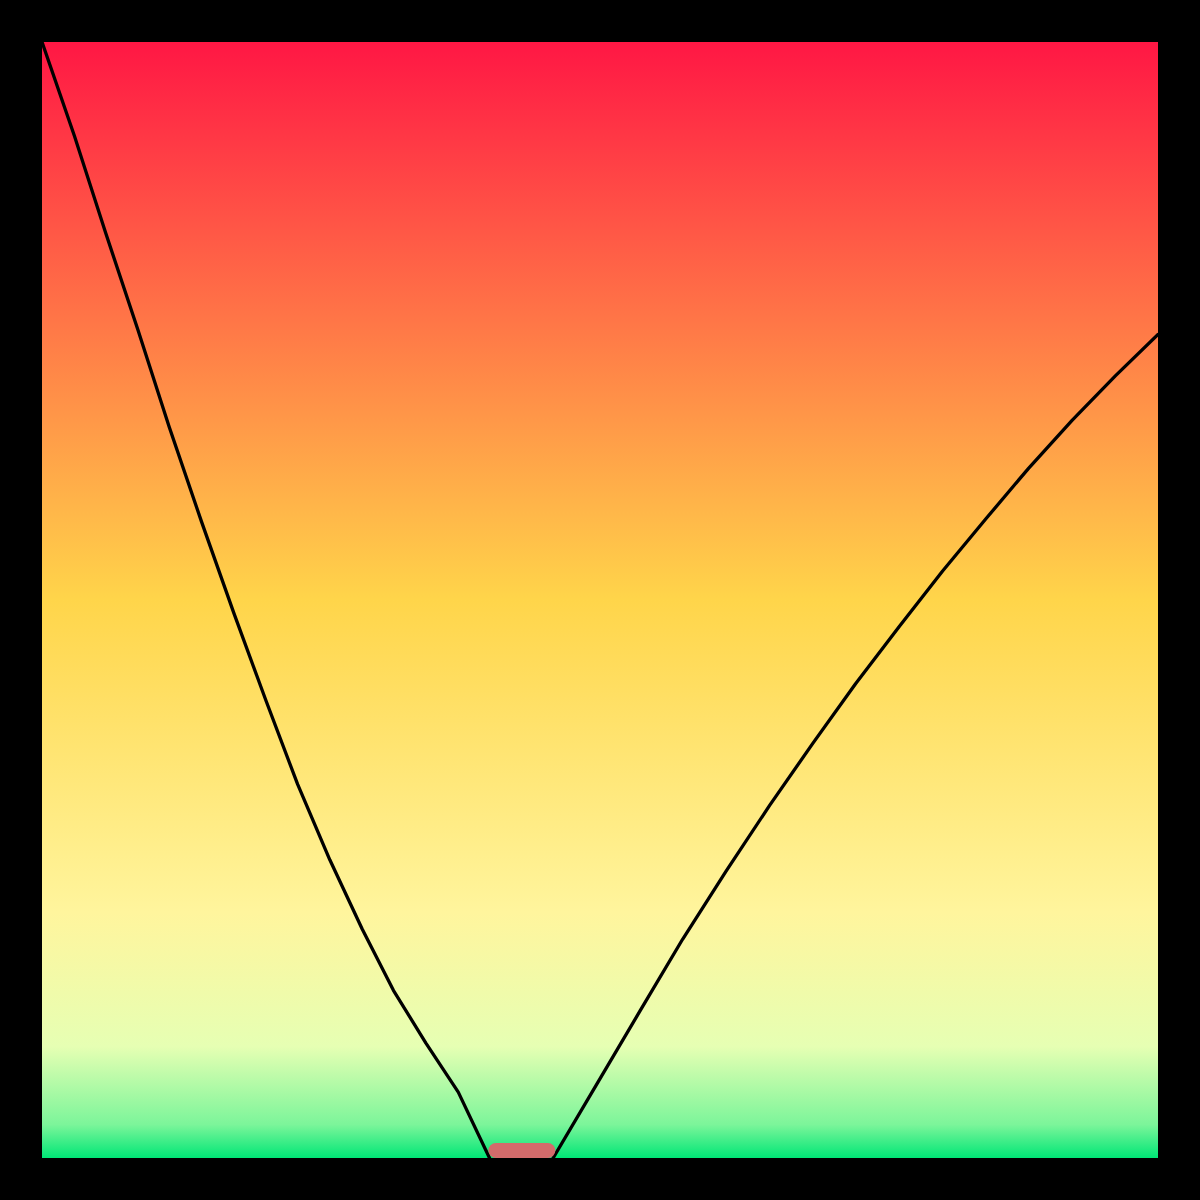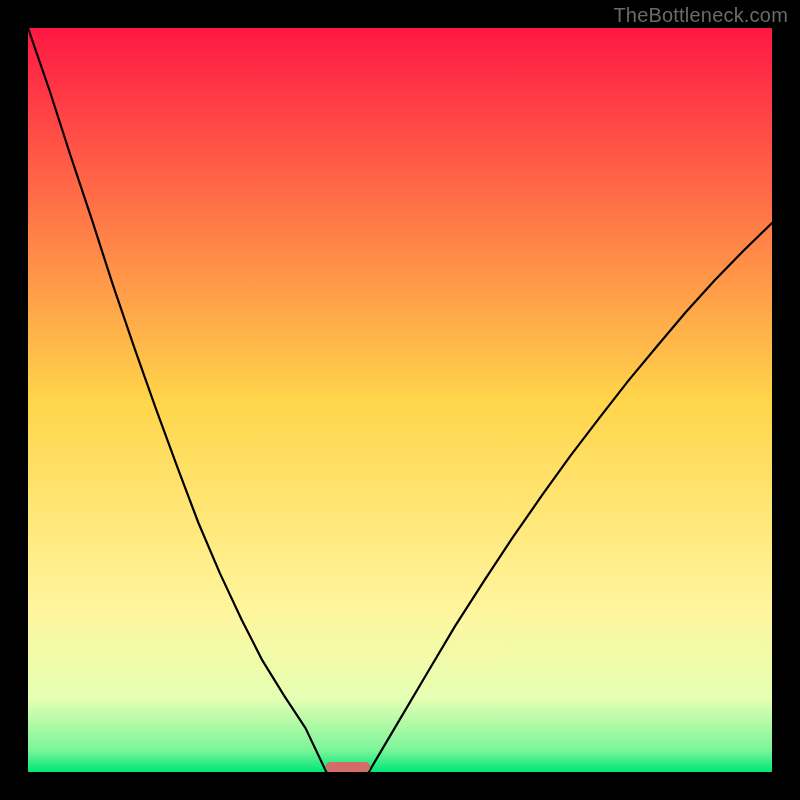--- a/index.html
+++ b/index.html
@@ -37,21 +37,20 @@
   svg.plot {
     width: 100%;
     height: 100%;
     display: block;
   }
 </style>
 </head>
 <body>
 
 <div class="frame">
-  <div class="watermark">TheBottleneck.com</div>
 
   <div class="plot-wrap">
     <svg class="plot" viewBox="0 0 744 744" preserveAspectRatio="none">
       <defs>
         <linearGradient id="bg-grad" x1="0" y1="0" x2="0" y2="1">
             <stop offset="0%" stop-color="#ff1744"></stop>
             <stop offset="50%" stop-color="#ffd54a"></stop>
             <stop offset="78%" stop-color="#fff59d"></stop>
             <stop offset="90%" stop-color="#e6ffb3"></stop>
             <stop offset="97%" stop-color="#7cf59a"></stop>

